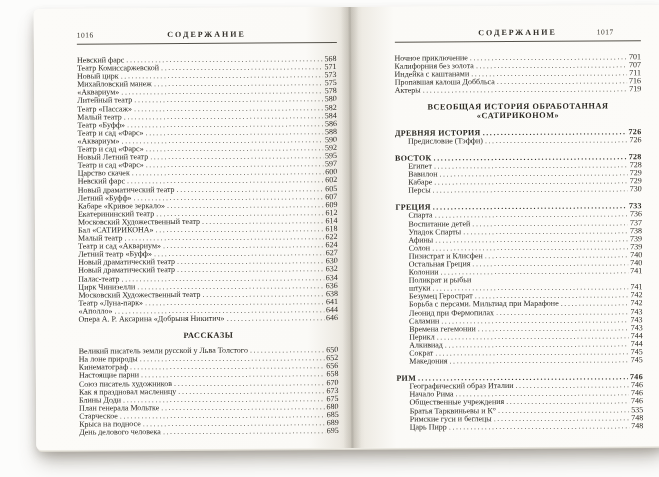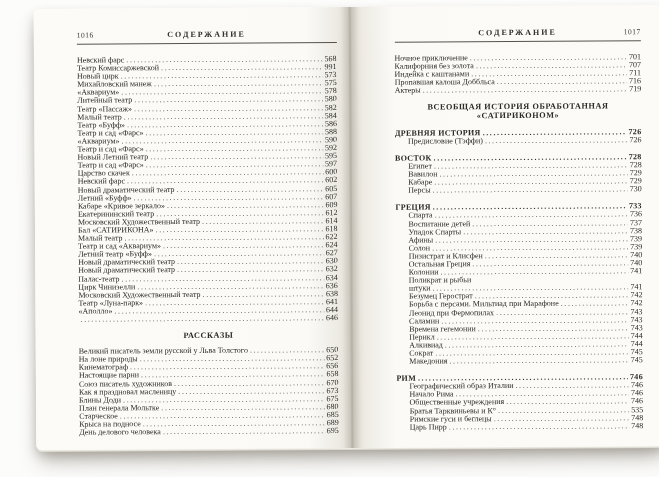--- a/index.html
+++ b/index.html
@@ -58,21 +58,21 @@
   .page-head {
     display: grid;
     grid-template-columns: 44px 1fr 44px;
     align-items: baseline;
     border-bottom: 1.2px solid #56534b;
     padding-bottom: 4px;
     margin-bottom: 12px;
   }
   .folio { font-size: 7.5px; letter-spacing: 0.5px; color: #3a372f; }
   .page.left  .folio { grid-column: 1; text-align: left; }
-  .page.right .folio { grid-column: 3; text-align: right; }
+  .page.right .folio { grid-column: 3; }
   .contents-title {
     grid-column: 2; grid-row: 1;
     text-align: center;
     font-size: 8px; font-weight: bold;
     letter-spacing: 2px;
     color: #33302a;
   }
 
   .toc { font-size: 8px; line-height: 8.1px; }
   .toc-block { margin-top: 9px; }
@@ -116,21 +116,21 @@
       <div class="toc">
           <div class="toc-block">
             <div class="row">
               <span class="t">Невский фарс</span>
               <span class="l">....................................................................................................................................................................................</span>
               <span class="p">568</span>
             </div>
             <div class="row">
               <span class="t">Театр Комиссаржевской</span>
               <span class="l">....................................................................................................................................................................................</span>
-              <span class="p">991</span>
+              <span class="p">571</span>
             </div>
             <div class="row">
               <span class="t">Новый цирк</span>
               <span class="l">....................................................................................................................................................................................</span>
               <span class="p">573</span>
             </div>
             <div class="row">
               <span class="t">Михайловский манеж</span>
               <span class="l">....................................................................................................................................................................................</span>
               <span class="p">575</span>
@@ -269,20 +269,21 @@
               <span class="t">Театр «Луна-парк»</span>
               <span class="l">....................................................................................................................................................................................</span>
               <span class="p">641</span>
             </div>
             <div class="row">
               <span class="t">«Аполло»</span>
               <span class="l">....................................................................................................................................................................................</span>
               <span class="p">644</span>
             </div>
             <div class="row">
+              <span class="t">Опера А. Р. Аксарина «Добрыня Никитич»</span>
               <span class="l">....................................................................................................................................................................................</span>
               <span class="p">646</span>
             </div>
           </div>
           <div class="toc-block">
             <div class="center-head">РАССКАЗЫ</div>
             <div class="row">
               <span class="t">Великий писатель земли русской у Льва Толстого</span>
               <span class="l">....................................................................................................................................................................................</span>
               <span class="p">650</span>

